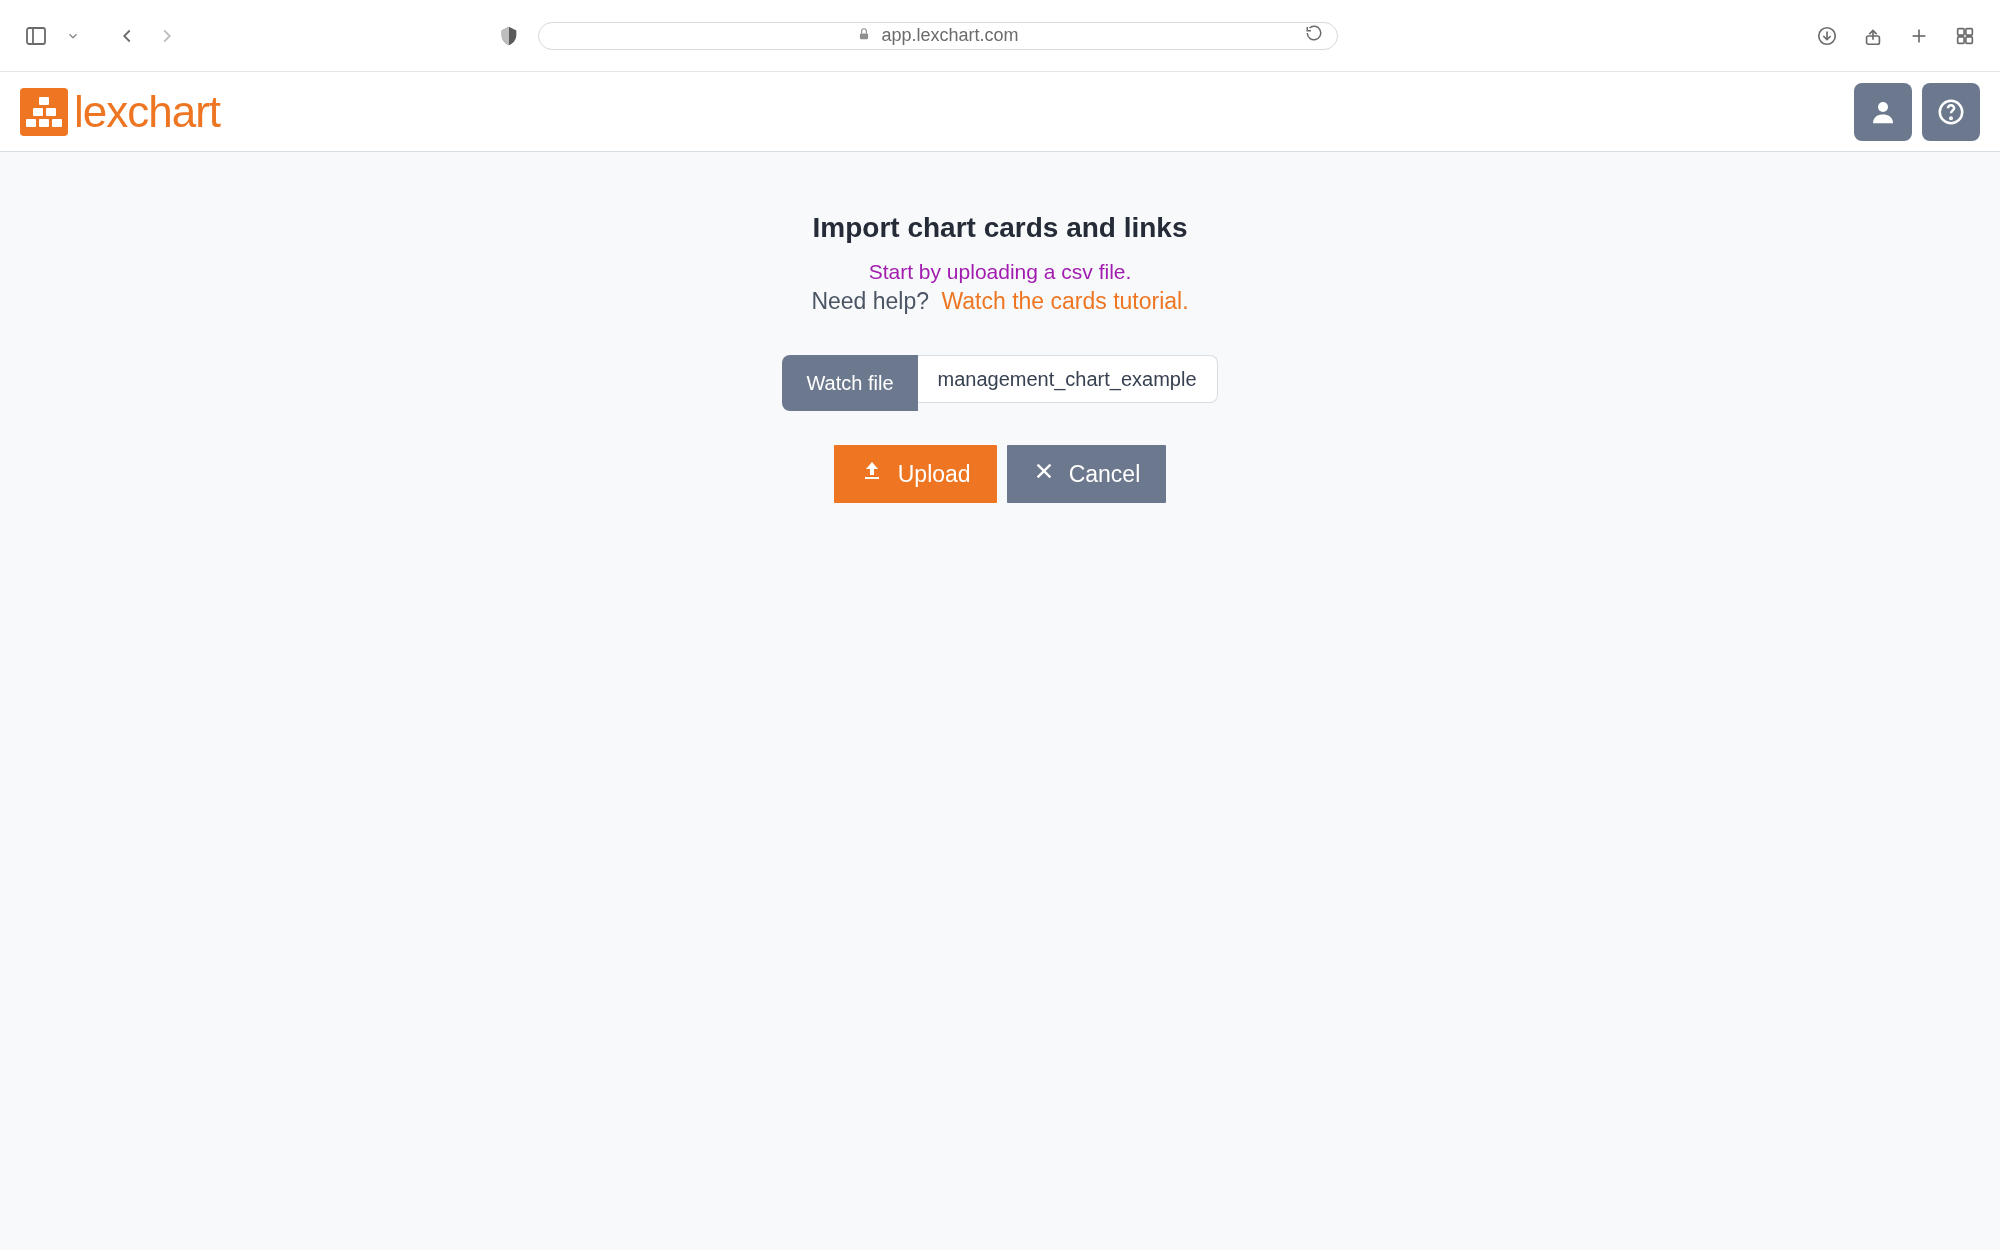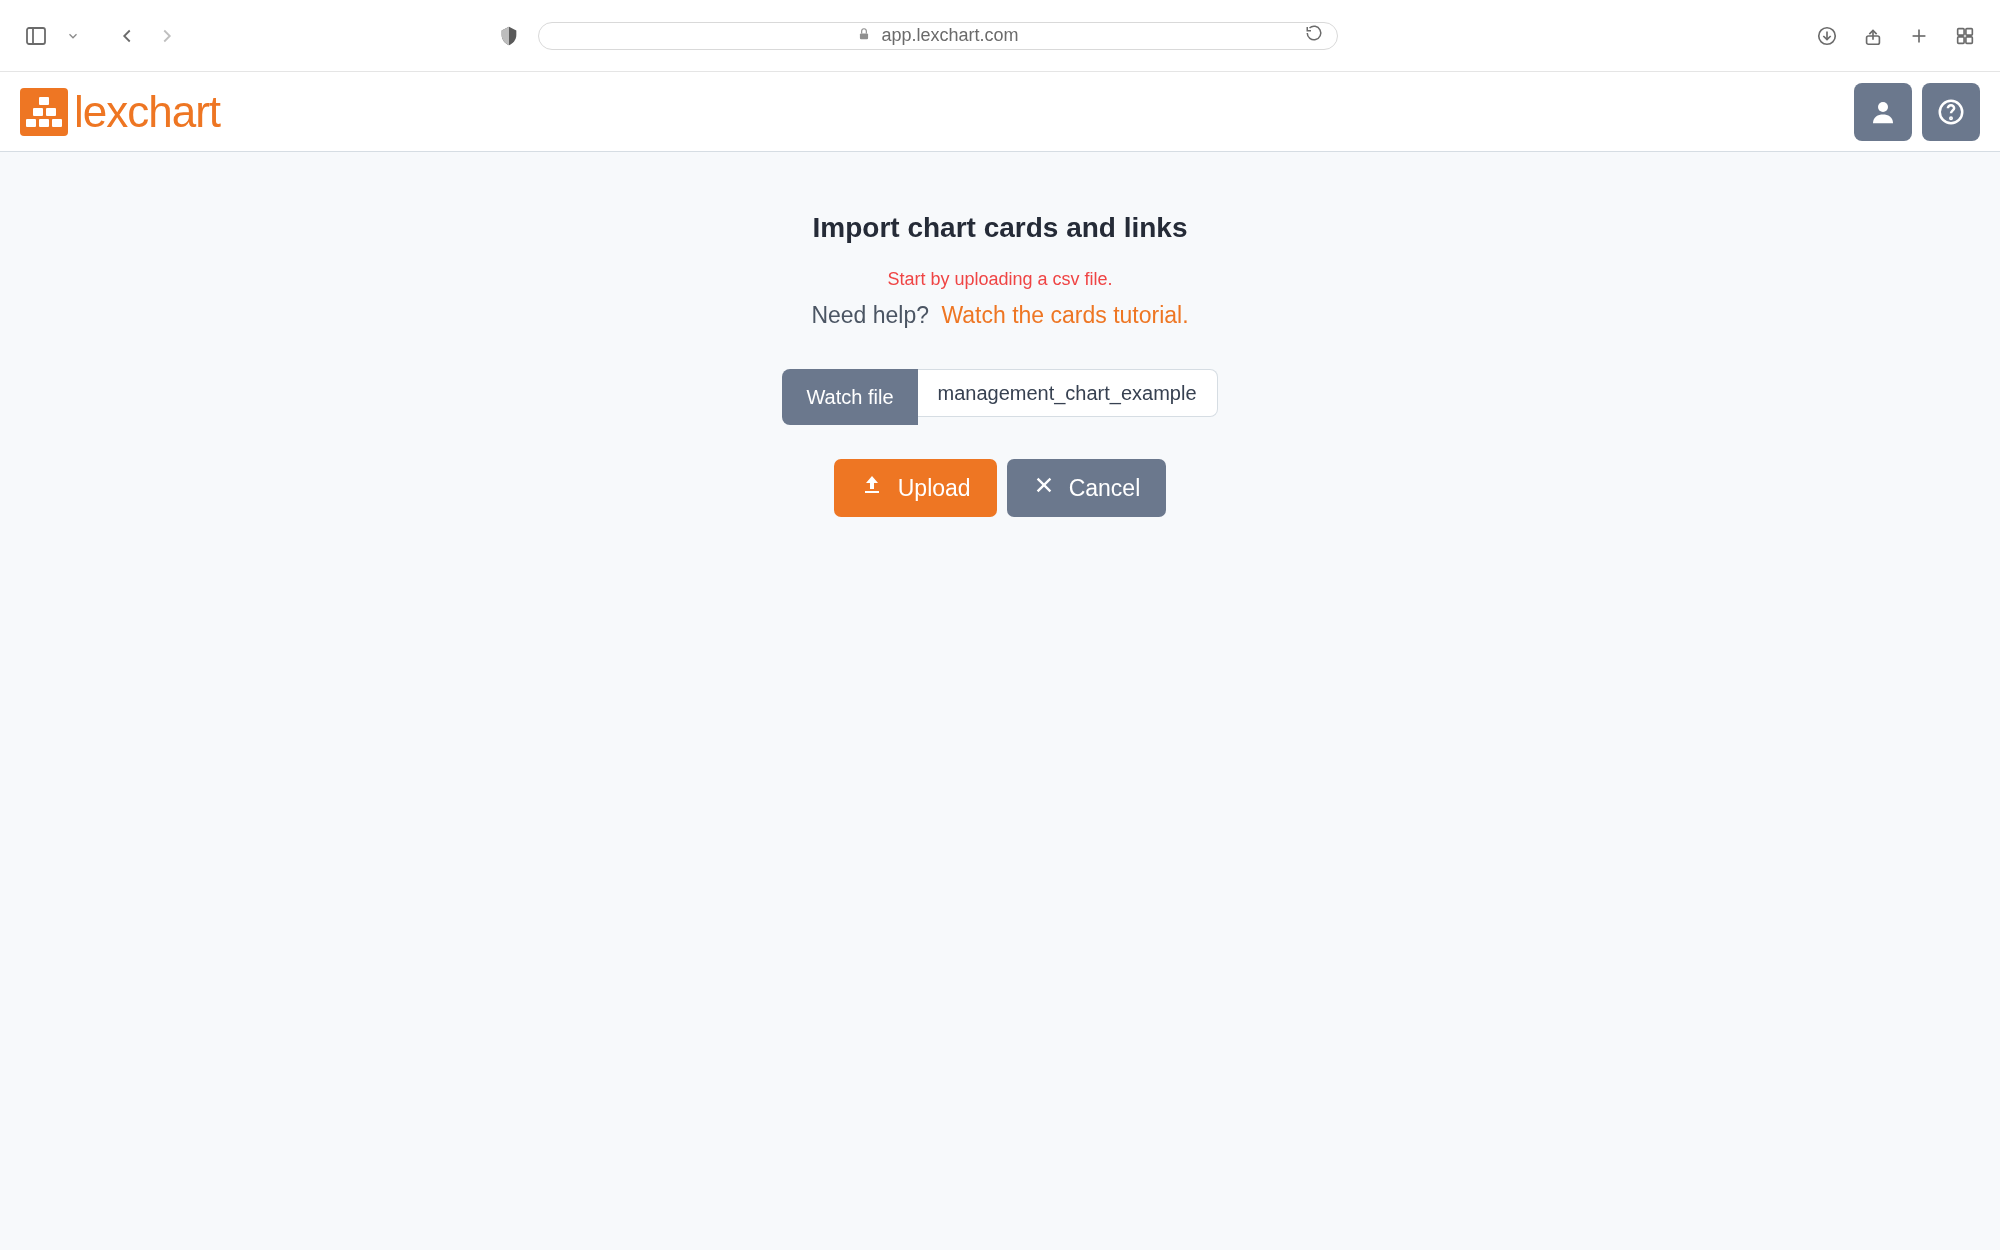--- a/index.html
+++ b/index.html
@@ -148,26 +148,26 @@
       height: calc(100% - 152px);
       padding-top: 60px;
       display: flex;
       flex-direction: column;
       align-items: center;
     }
     .page-title {
       font-size: 28px;
       font-weight: 700;
       color: #252b37;
-      margin-bottom: 25px;
+      margin-bottom: 16px;
     }
     .subtitle {
-      font-size: 18px;
-      color: #ef4444;
-      margin-bottom: 12px;
+      font-size: 21px;
+      color: #a21caf;
+      margin-bottom: 4px;
     }
     .help-row {
       font-size: 23px;
       color: #4b5563;
       margin-bottom: 40px;
     }
     .help-link {
       color: #ee7623;
       text-decoration: none;
       margin-left: 6px;
@@ -202,21 +202,21 @@
       min-width: 290px;
     }
     .action-buttons {
       display: flex;
       gap: 10px;
     }
     .upload-btn, .cancel-btn {
       height: 58px;
       padding: 0 26px;
       border: none;
-      border-radius: 7px;
+      border-radius: 1px;
       font-size: 23px;
       cursor: pointer;
       display: flex;
       align-items: center;
       gap: 14px;
       color: #fff;
     }
     .upload-btn {
       background: #ee7623;
     }

